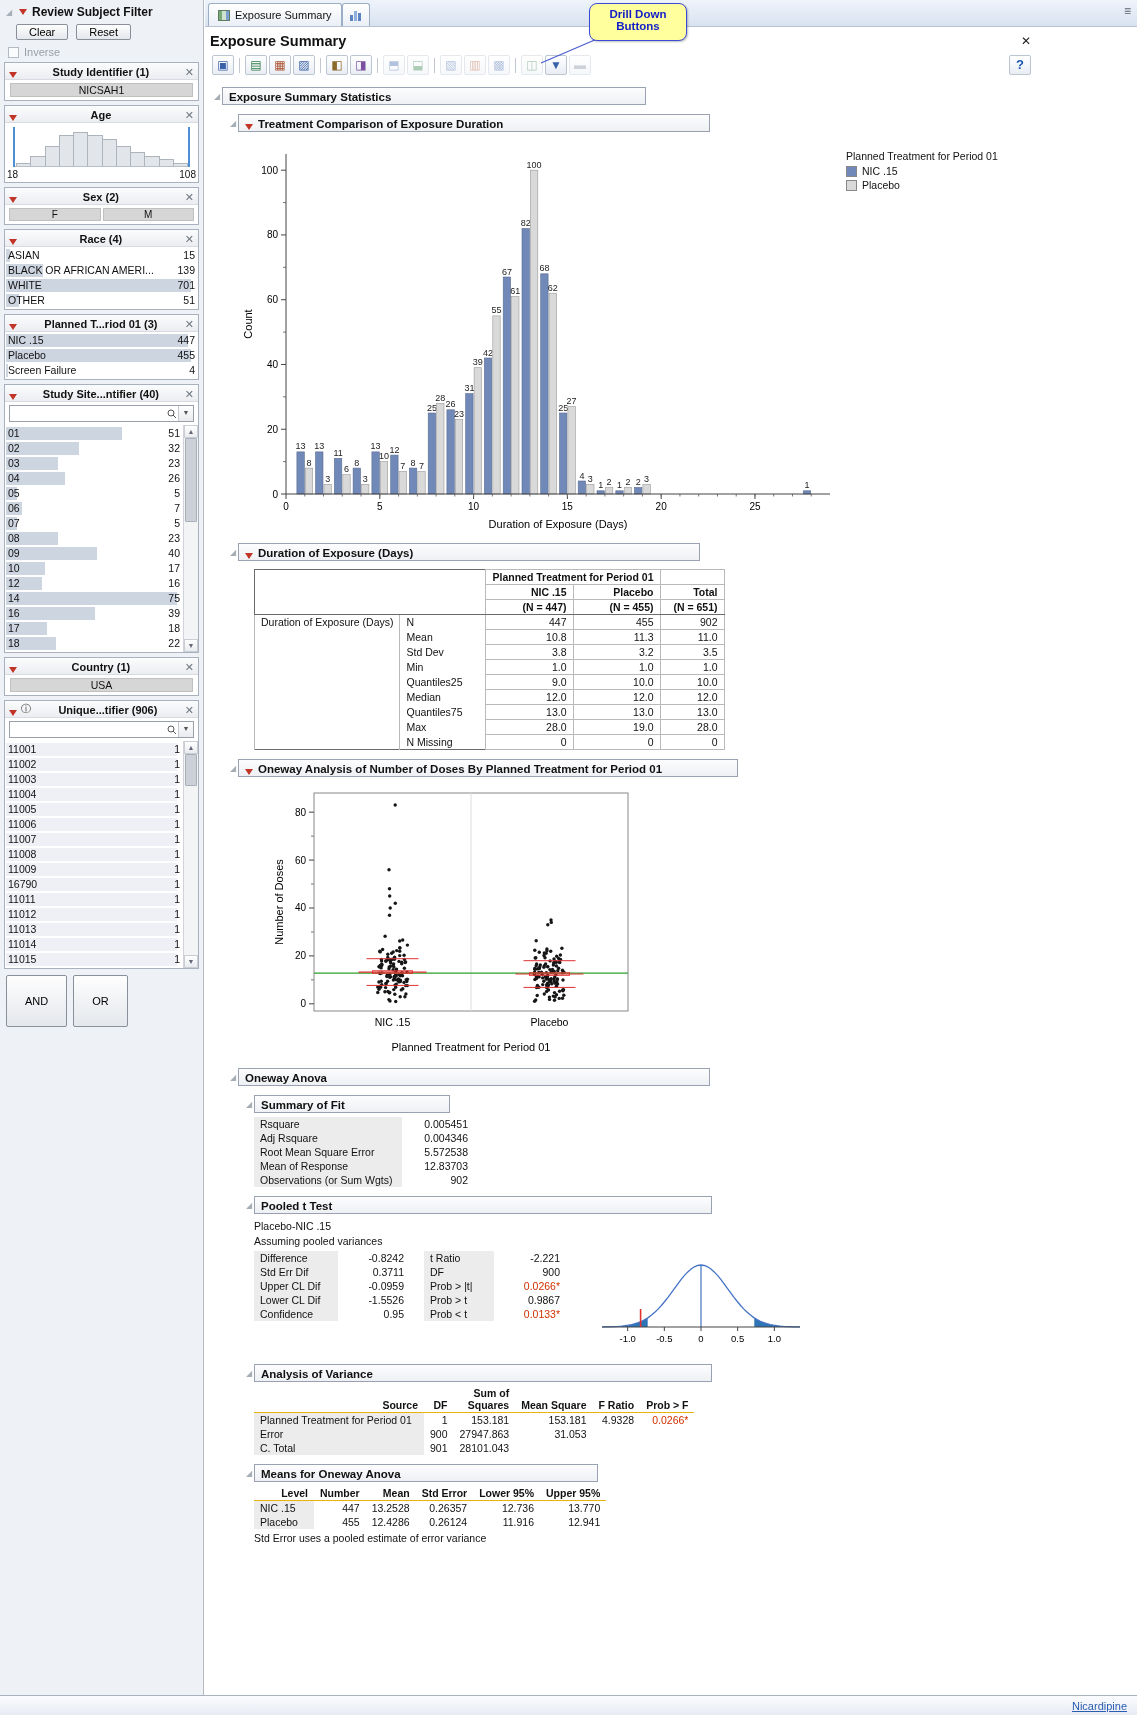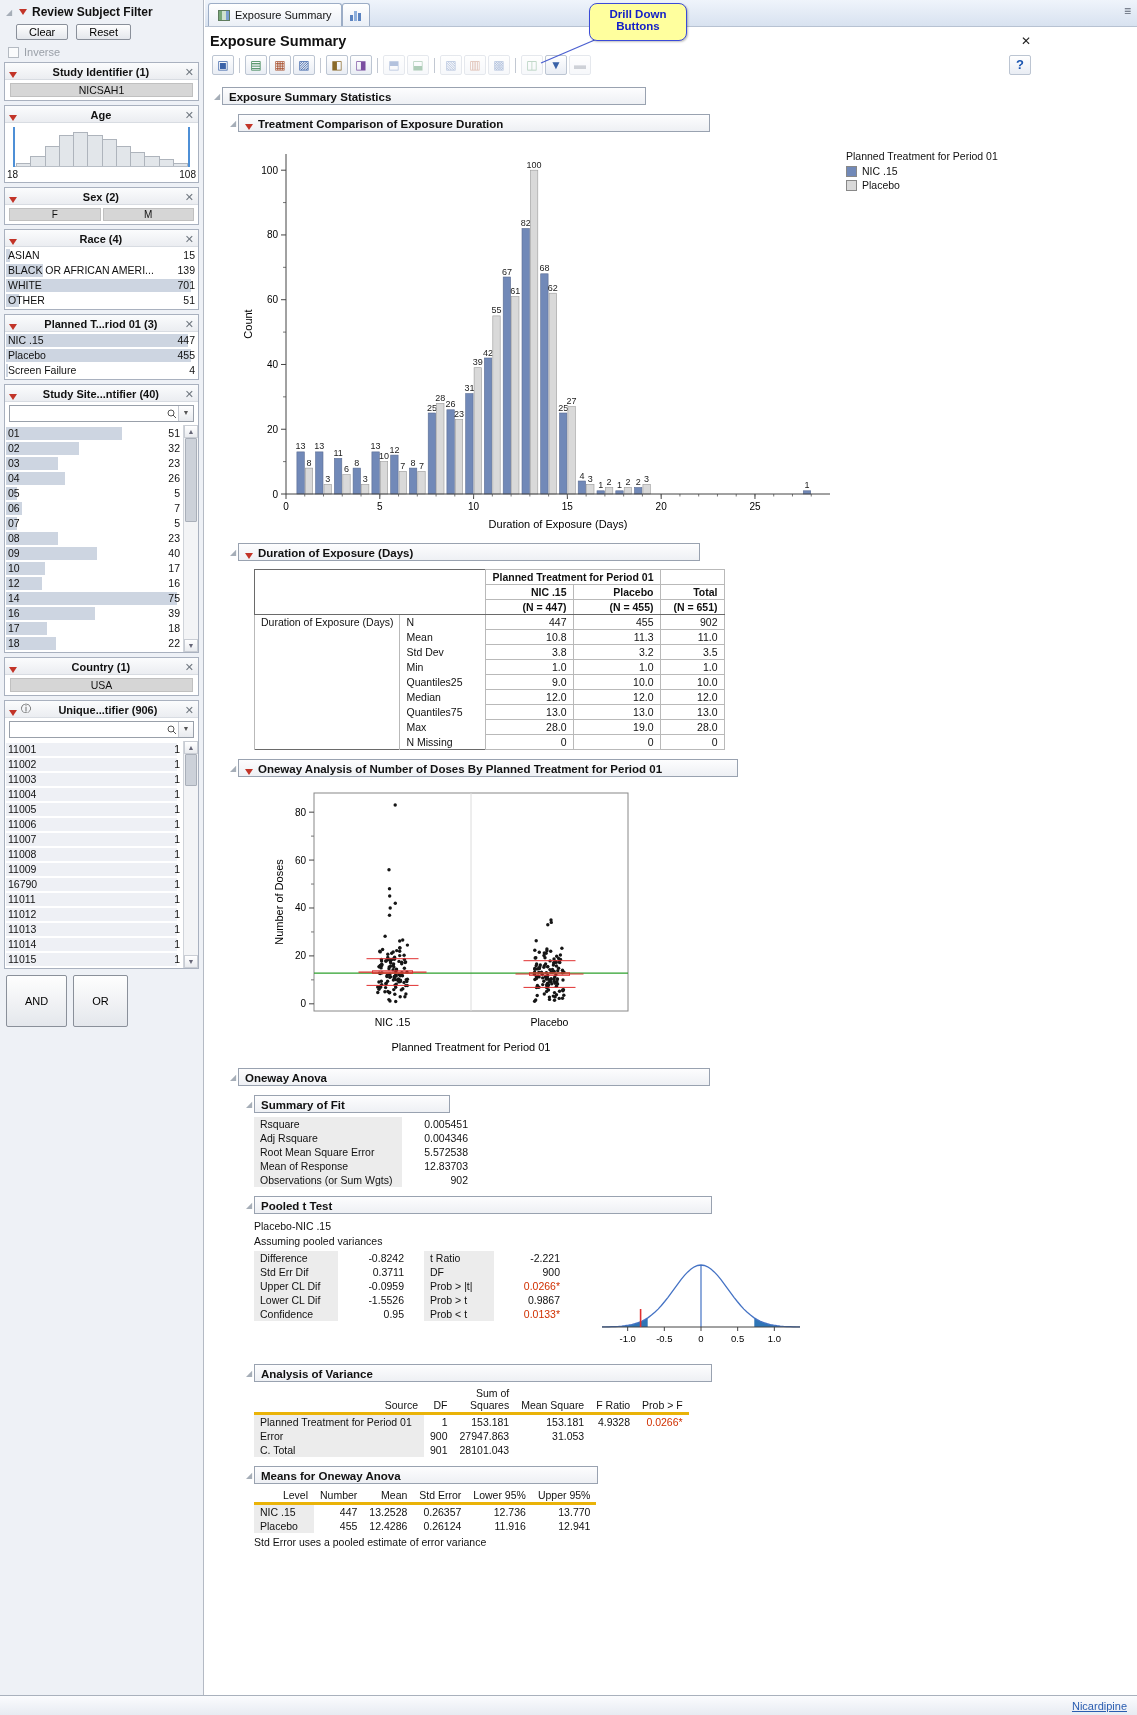--- a/index.html
+++ b/index.html
@@ -82,21 +82,21 @@
 .dur td.num{text-align:right;min-width:64px}
 .dur td.rowlabel{border-top:none;border-bottom:none;min-width:138px}
 .dur td.stat{min-width:86px;border-top:none;border-bottom:none}
 .stat-table{border-collapse:collapse;margin:4px 0 0 44px;font-size:10.5px}
 .stat-table td{padding:1px 6px}
 .stat-table td.lab{background:#ececec;min-width:148px}
 .stat-table td.num{text-align:right;min-width:72px}
 .stat-table td.gap{min-width:14px;background:none}
 .red{color:#d03000}
 .aov{border-collapse:collapse;margin:4px 0 0 44px;font-size:10.5px}
-.aov th{font-weight:normal;border-bottom:3px solid #eab308;padding:1px 6px;text-align:right;white-space:pre-line;vertical-align:bottom}
+.aov th{font-weight:bold;border-bottom:1px solid #eab308;padding:1px 6px;text-align:right;white-space:pre-line;vertical-align:bottom}
 .aov th:first-child{text-align:right}
 .aov td{padding:1px 6px;text-align:right}
 .aov td.lab{background:#ececec;text-align:left;min-width:170px}
 .note{margin:3px 0 0 44px;font-size:10.5px}
 .subtt{margin:6px 0 0 44px;font-size:10.5px}
 .ttest-flex{display:flex;align-items:flex-start;gap:26px}
 #statusbar{position:absolute;left:0;right:0;bottom:0;height:20px;background:linear-gradient(#fbfcfe,#e7ebf2);border-top:1px solid #a9b1bd;display:flex;align-items:center;justify-content:flex-end;padding-right:10px}
 #statusbar a{color:#2a5db0;font-size:11px;text-decoration:underline}
 .tabicon{width:12px;height:11px;display:inline-block;border:1px solid #5e7c5e;background:linear-gradient(90deg,#79a879 33%,#cfe2cf 33%,#cfe2cf 66%,#7b9fd0 66%)}
 </style>

